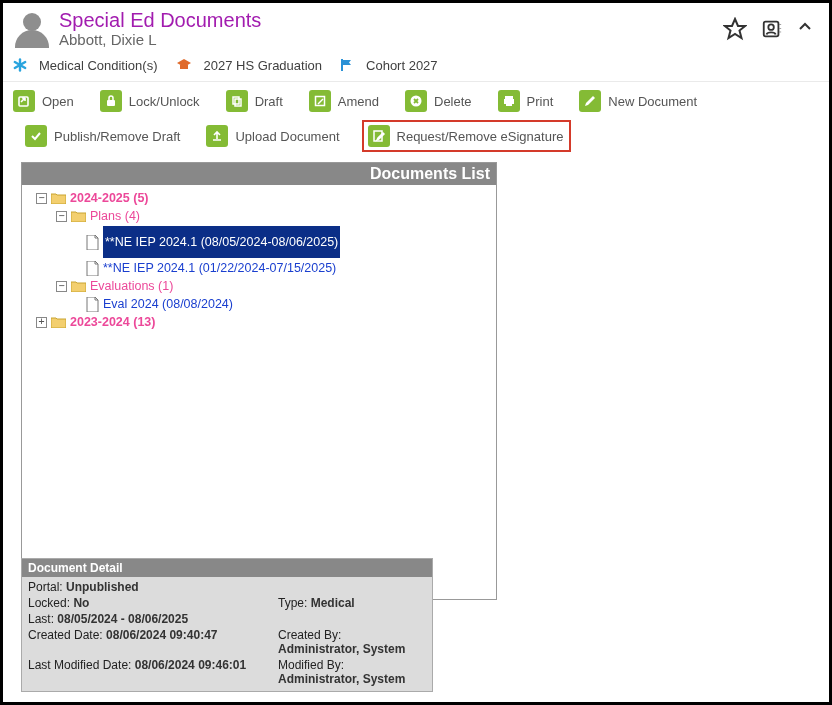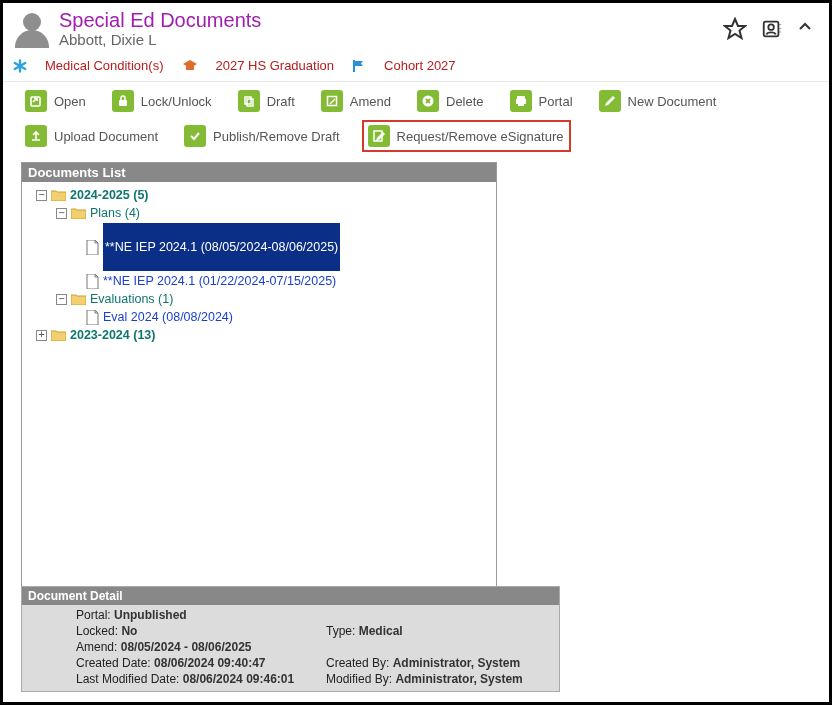--- a/index.html
+++ b/index.html
@@ -64,27 +64,27 @@
   .tag-bar {
     display: flex;
     align-items: center;
     gap: 18px;
     padding: 8px 14px 8px 10px;
     border-bottom: 1px solid #eaeaea;
     font-size: 13px;
   }
   .tag-item {
     display: flex;
-    align-items: flex-end;
-    gap: 18px;
-    color: #b91c1c;
+    align-items: flex-start;
+    gap: 12px;
+    color: #404040;
   }
   .tag-icon { display:inline-flex; }
   .action-bar {
-    padding: 6px 10px 2px 18px;
+    padding: 6px 10px 2px 6px;
     display: flex;
     flex-wrap: wrap;
     gap: 10px 18px;
     align-items: center;
   }
   .action-btn {
     display: inline-flex;
     align-items: center;
     gap: 7px;
     font-size: 13px;
@@ -113,23 +113,24 @@
     align-items: center;
   }
   .docs-panel {
     margin: 2px 10px 0 18px;
     width: 476px;
     border: 1px solid #999;
   }
   .panel-header {
     background: #888;
     color: #fff;
-    font-size: 13px;
+    font-size: 16px;
     font-weight: bold;
     padding: 2px 6px;
+    text-align: right;
   }
   .tree {
     background: #fff;
     height: 414px;
     overflow: auto;
     padding: 4px 4px;
     font-size: 12.5px;
   }
   .tree-row {
     display: flex;
@@ -155,54 +156,54 @@
   .folder-icon {
     width: 15px; height: 12px;
     display:inline-block;
   }
   .folder-icon svg { display:block; }
   .doc-icon {
     width: 13px; height: 15px;
     display: inline-block;
   }
   .doc-icon svg { display:block; }
-  .tree-label { color: #0f766e; }
+  .tree-label { color: #ec4899; }
   .tree-link { color: #1a3fcf; cursor: pointer; }
   .tree-selected {
     background: #0b2e87;
     color: #fff;
-    padding: 16px 2px;
+    padding: 8px 2px;
   }
   .ind1 { padding-left: 10px; }
   .ind2 { padding-left: 30px; }
   .ind3 { padding-left: 60px; }
   .detail-panel {
     position: absolute;
     left: 18px;
     bottom: 10px;
-    width: 539px;
+    width: 412px;
     background: #dcdcdc;
     border: 1px solid #aaa;
   }
   .detail-header {
     background: #888;
     color: #fff;
     font-size: 12px;
     font-weight: bold;
     padding: 2px 6px;
   }
   .detail-body {
     font-size: 12px;
     padding: 2px 6px 4px 6px;
   }
   .detail-row {
     display: flex;
     padding: 1px 0;
   }
-  .detail-left { width: 250px; margin-left: 48px; }
+  .detail-left { width: 250px; }
   .detail-right { flex:1; }
   .dv-label { color: #222; }
   .dv-bold { font-weight: bold; }
 </style>
 </head>
 <body>
 
 <div class="outer">
 
   <div class="header-row">
@@ -318,48 +319,48 @@
       <span>Delete</span>
     </span>
     <span class="action-btn">
       <span class="icon-sq">
         <svg width="14" height="14" viewBox="0 0 14 14" fill="#fff">
             <rect x="3" y="2" width="8" height="3"></rect>
             <rect x="2" y="5" width="10" height="5"></rect>
             <rect x="4" y="9" width="6" height="3"></rect>
           </svg>
       </span>
-      <span>Portal</span>
+      <span>Print</span>
     </span>
     <span class="action-btn">
       <span class="icon-sq">
         <svg width="14" height="14" viewBox="0 0 14 14" fill="#fff">
             <path d="M2 12l1-3 7-7 2 2-7 7z"></path>
           </svg>
       </span>
       <span>New Document</span>
     </span>
   </div>
 
   <div class="action-row2">
     <span class="action-btn">
       <span class="icon-sq">
+        <svg width="14" height="14" viewBox="0 0 14 14" fill="none" stroke="#fff" stroke-width="2">
+            <path d="M3 7l3 3 5-6"></path>
+          </svg>
+      </span>
+      <span>Publish/Remove Draft</span>
+    </span>
+    <span class="action-btn">
+      <span class="icon-sq">
         <svg width="14" height="14" viewBox="0 0 14 14" fill="none" stroke="#fff" stroke-width="1.6">
             <path d="M7 10V3M4 6l3-3 3 3M3 11h8"></path>
           </svg>
       </span>
       <span>Upload Document</span>
-    </span>
-    <span class="action-btn">
-      <span class="icon-sq">
-        <svg width="14" height="14" viewBox="0 0 14 14" fill="none" stroke="#fff" stroke-width="2">
-            <path d="M3 7l3 3 5-6"></path>
-          </svg>
-      </span>
-      <span>Publish/Remove Draft</span>
     </span>
     <span class="action-btn highlight-box">
       <span class="icon-sq">
         <svg width="14" height="14" viewBox="0 0 14 14" fill="none" stroke="#fff" stroke-width="1.5">
             <rect x="2" y="2" width="8" height="10"></rect>
             <path d="M11 4l-5 5-1 2 2-1 5-5z" fill="#fff"></path>
           </svg>
       </span>
       <span>Request/Remove eSignature</span>
     </span>
@@ -455,21 +456,21 @@
       <div class="detail-row">
         <div class="detail-left">
           <span class="dv-label">Locked: </span><span class="dv-bold">No</span>
         </div>
         <div class="detail-right">
           <span class="dv-label">Type: </span><span class="dv-bold">Medical</span>
         </div>
       </div>
       <div class="detail-row">
         <div class="detail-left">
-          <span class="dv-label">Amend: </span><span class="dv-bold">08/05/2024 - 08/06/2025</span>
+          <span class="dv-label">Last: </span><span class="dv-bold">08/05/2024 - 08/06/2025</span>
         </div>
       </div>
       <div class="detail-row">
         <div class="detail-left">
           <span class="dv-label">Created Date: </span><span class="dv-bold">08/06/2024 09:40:47</span>
         </div>
         <div class="detail-right">
           <span class="dv-label">Created By: </span><span class="dv-bold">Administrator, System</span>
         </div>
       </div>

